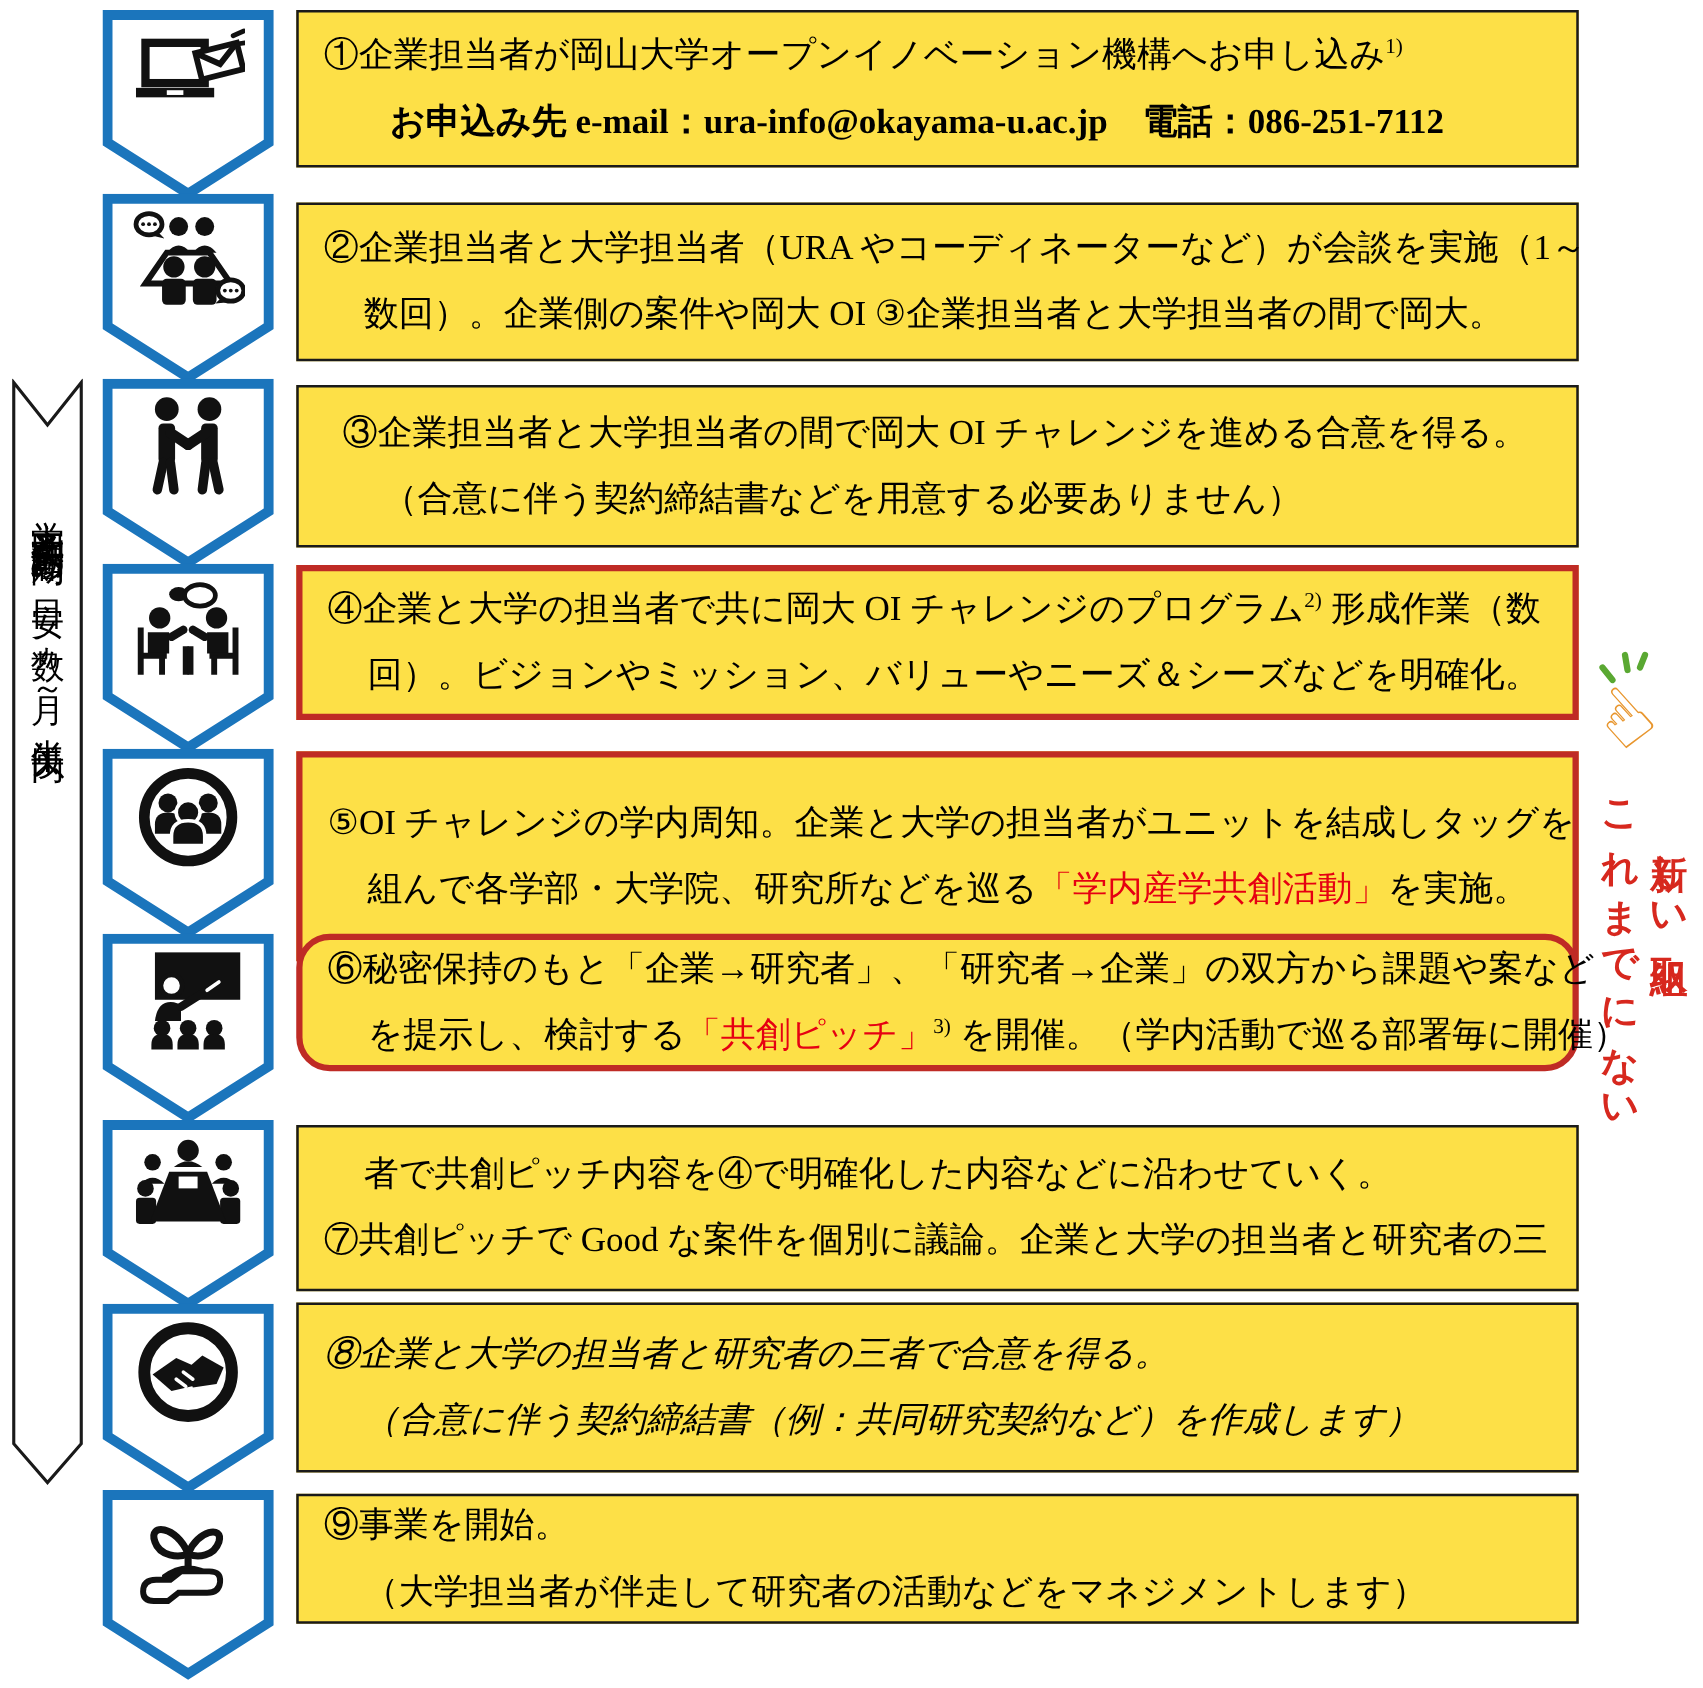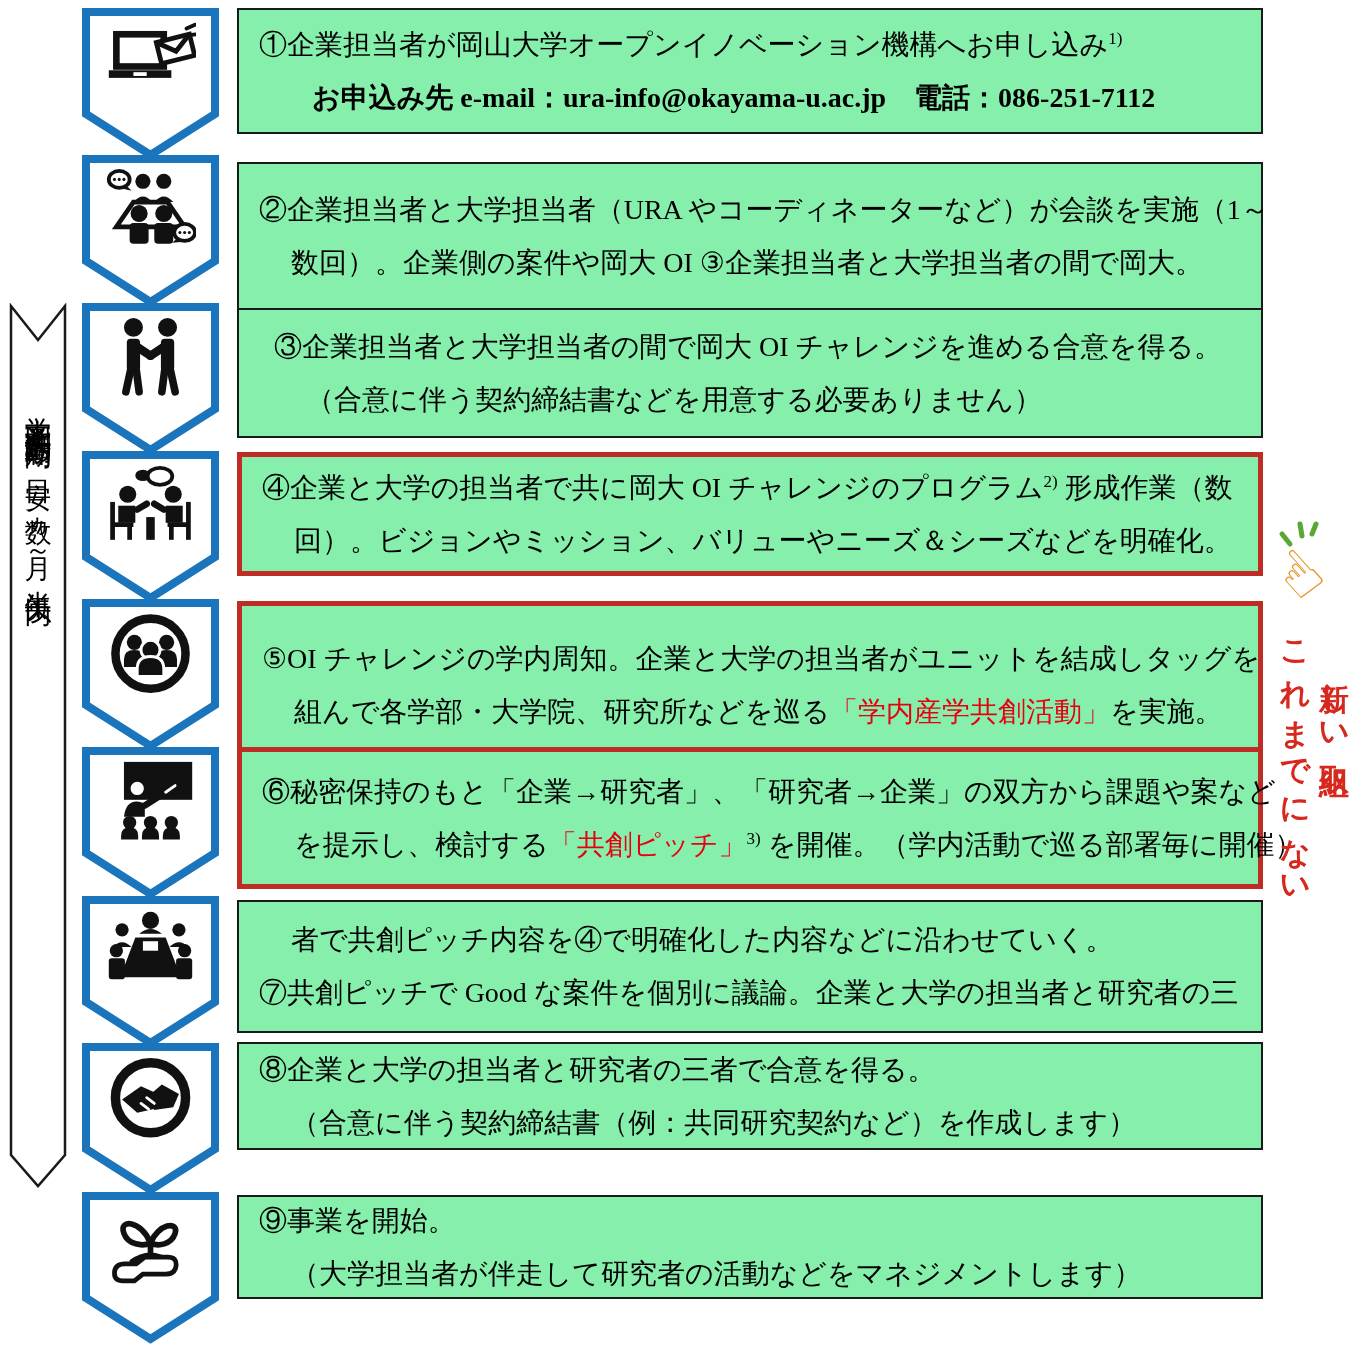--- a/index.html
+++ b/index.html
@@ -21,21 +21,21 @@
     display:flex; align-items:center;
   }
   .banner-text .gap{display:inline-block; height:34px;}
   
   .chev{position:absolute; left:82px; width:137px; height:152px;}
   .chev svg.shape{position:absolute; left:0; top:0;}
   .chev .icon{position:absolute; left:23px; top:13px; width:91px; height:84px;}
   
   .step-box{
     position:absolute; left:237px; width:1026px; box-sizing:border-box;
-    background:#86efac; border:2px solid #1a1a1a;
+    background:#fde047; border:2px solid #1a1a1a;
     display:flex; flex-direction:column; justify-content:center;
     gap:17px; padding:0 14px 0 20px;
   }
   .step-box.hl{border:5px solid var(--redborder);}
   .line{font-size:28px; line-height:36px; white-space:nowrap;}
   .line.indent{padding-left:32px;}
   .seg-bold{font-weight:bold;margin-left:21px;}
   .seg-red{color:var(--redtext);}
   .seg-sup{vertical-align:super; font-size:17px; line-height:0;}
   
@@ -114,21 +114,21 @@
     <circle cx="62" cy="48" r="9"></circle>
               <rect x="52" y="58" width="20" height="22" rx="4"></rect>
     <ellipse cx="84" cy="68" rx="11" ry="9" fill="#fff" stroke="#111" stroke-width="4"></ellipse>
     <circle cx="79" cy="68" r="1.6"></circle>
               <circle cx="84" cy="68" r="1.6"></circle>
               <circle cx="89" cy="68" r="1.6"></circle>
     <path d="M76 74 l-5 5 l9 -1 z"></path>
             </g>
           </svg></span>
       </div>
-      <div class="step-box" style="top: 162px; height: 148px;">
+      <div class="step-box" style="top: 162px; height: 127px;">
         <div class="line"><span>②企業担当者と大学担当者（URA やコーディネーターなど）が会談を実施（1～</span></div>
         <div class="line indent"><span>数回）。企業側の案件や岡大 OI ③企業担当者と大学担当者の間で岡大。</span></div>
       </div>
       <div class="chev" style="top: 303px;">
         <svg class="shape" width="137" height="152" viewBox="0 0 137 152">
        <polygon points="4,4 133,4 133,106 68.5,147 4,106" fill="#ffffff" stroke="#1b75bc" stroke-width="8" stroke-linejoin="miter"></polygon>
      </svg>
      <span class="icon"><svg viewBox="0 0 96 88">
             <g fill="#111">
     <circle cx="30" cy="12" r="10"></circle>
@@ -222,21 +222,21 @@
               </g>
     <circle cx="26" cy="66" r="7"></circle>
               <path d="M17 84 v-4 q0 -9 9 -9 t9 9 v4 z"></path>
     <circle cx="48" cy="66" r="7"></circle>
               <path d="M39 84 v-4 q0 -9 9 -9 t9 9 v4 z"></path>
     <circle cx="70" cy="66" r="7"></circle>
               <path d="M61 84 v-4 q0 -9 9 -9 t9 9 v4 z"></path>
             </g>
           </svg></span>
       </div>
-      <div class="step-box hl" style="top: 747px; height: 142px;">
+      <div class="step-box hl" style="top: 747px; height: 110px; border-radius: 27px;">
         <div class="line"><span>⑥秘密保持のもと「企業→研究者」、「研究者→企業」の双方から課題や案など</span></div>
         <div class="line indent"><span>を提示し、検討する</span><span class="seg-red">「共創ピッチ」</span><span class="seg-sup">3)</span><span> を開催。（学内活動で巡る部署毎に開催）</span></div>
       </div>
       <div class="chev" style="top: 896px;">
         <svg class="shape" width="137" height="152" viewBox="0 0 137 152">
        <polygon points="4,4 133,4 133,106 68.5,147 4,106" fill="#ffffff" stroke="#1b75bc" stroke-width="8" stroke-linejoin="miter"></polygon>
      </svg>
      <span class="icon"><svg viewBox="0 0 96 88">
             <g fill="#111">
     <circle cx="48" cy="12" r="9"></circle>
@@ -267,21 +267,21 @@
     <circle cx="48" cy="44" r="37" fill="none" stroke="#111" stroke-width="10"></circle>
     <path d="M18 46 L38 32 L56 40 L55 55 L34 60 Z"></path>
     <path d="M78 40 L60 30 L46 42 L52 57 L72 54 Z"></path>
     <g stroke="#fff" stroke-width="3" stroke-linecap="round">
       <line x1="44" y1="44" x2="52" y2="50"></line>
                 <line x1="38" y1="50" x2="46" y2="56"></line>
               </g>
             </g>
           </svg></span>
       </div>
-      <div class="step-box" style="top: 1042px; height: 108px;">
+      <div class="step-box" style="top: 1042px; height: 136px; font-style: italic;">
         <div class="line"><span>⑧企業と大学の担当者と研究者の三者で合意を得る。</span></div>
         <div class="line indent"><span>（合意に伴う契約締結書（例：共同研究契約など）を作成します）</span></div>
       </div>
       <div class="chev" style="top: 1192px;">
         <svg class="shape" width="137" height="152" viewBox="0 0 137 152">
        <polygon points="4,4 133,4 133,106 68.5,147 4,106" fill="#ffffff" stroke="#1b75bc" stroke-width="8" stroke-linejoin="miter"></polygon>
      </svg>
      <span class="icon"><svg viewBox="0 0 96 88">
             <g fill="#111">
     <g fill="none" stroke="#111" stroke-width="6">

